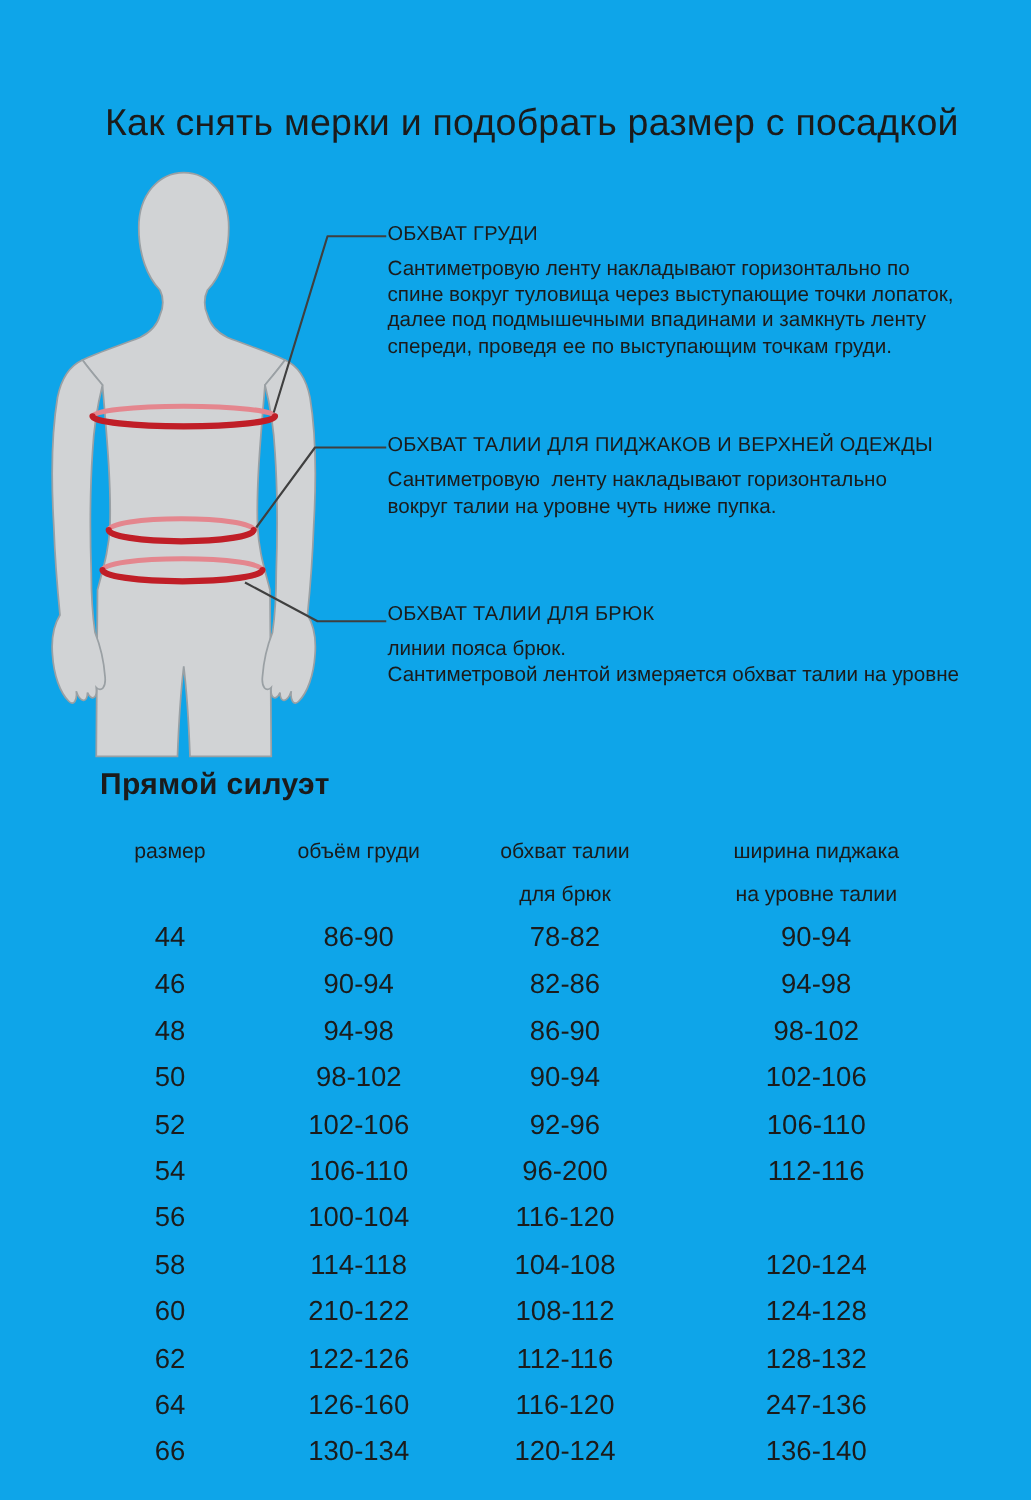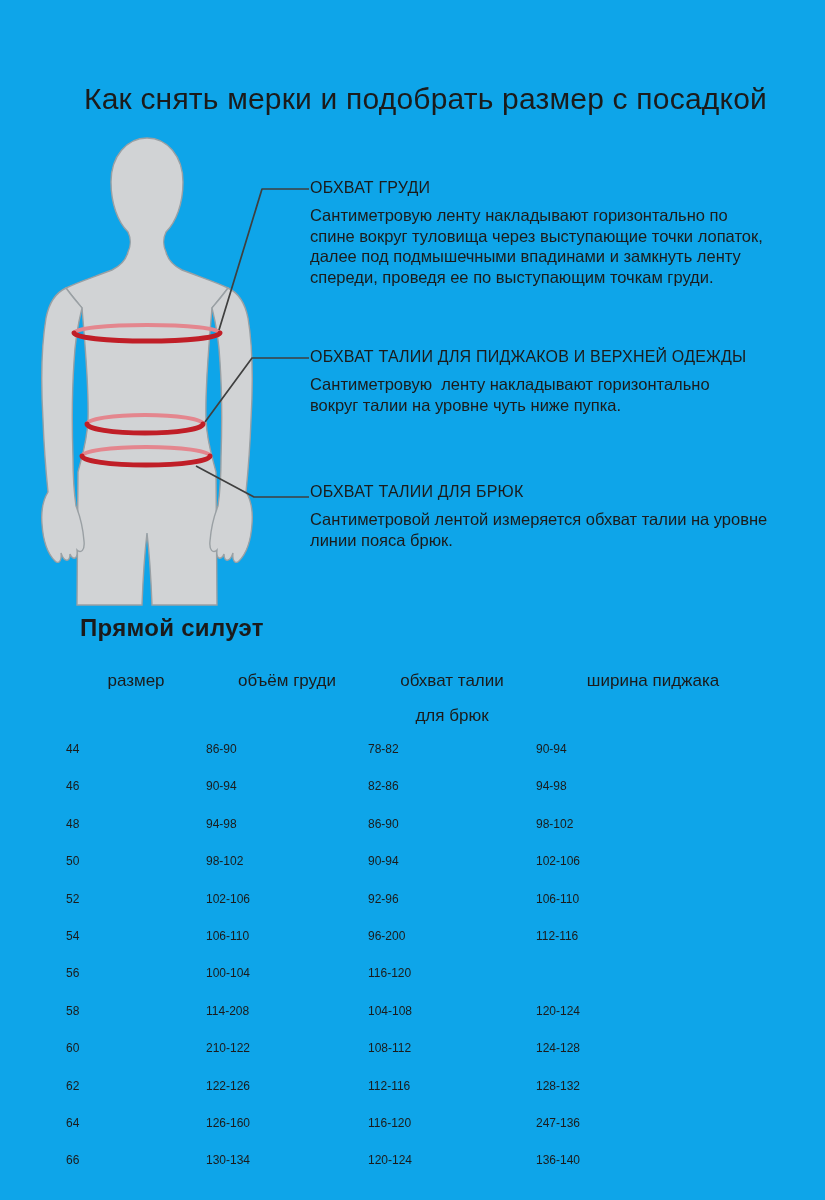--- a/index.html
+++ b/index.html
@@ -26,21 +26,21 @@
     position:absolute;left:80px;top:614px;width:666px;
     font-size:24px;font-weight:bold;letter-spacing:0.3px;
   }
   .thead{position:absolute;left:66px;top:671px;width:704px;display:grid;
          grid-template-columns:140px 162px 168px 234px;}
   .hcell{text-align:center;font-size:17px;}
   .hline1{height:20px;line-height:20px;}
   .hline2{height:20px;line-height:20px;margin-top:15px;}
   .tbody{position:absolute;left:66px;top:731px;width:704px;}
   .trow{display:grid;grid-template-columns:140px 162px 168px 234px;height:37.4px;}
-  .tcell{text-align:left;font-size:12px;line-height:37.4px;}
+  .tcell{text-align:center;font-size:22px;line-height:37.4px;}
 </style>
 </head>
 <body>
 
 <div class="page">
 
   <div class="main-title">Как снять мерки и подобрать размер с посадкой</div>
 
   <svg class="figure-svg" viewBox="0 0 825 500">
 
@@ -135,41 +135,42 @@
     <div class="section-heading">ОБХВАТ ТАЛИИ ДЛЯ ПИДЖАКОВ И ВЕРХНЕЙ ОДЕЖДЫ</div>
     <div class="section-body">
         <div class="bodyline">Сантиметровую  ленту накладывают горизонтально</div>
         <div class="bodyline">вокруг талии на уровне чуть ниже пупка.</div>
       </div>
   </div>
 
   <div class="section" style="top:482px;">
     <div class="section-heading">ОБХВАТ ТАЛИИ ДЛЯ БРЮК</div>
     <div class="section-body">
+        <div class="bodyline">линии пояса брюк.</div>
         <div class="bodyline">Сантиметровой лентой измеряется обхват талии на уровне</div>
-        <div class="bodyline">линии пояса брюк.</div>
       </div>
   </div>
 
   <div class="table-title">Прямой силуэт</div>
   <div class="thead">
       <div class="hcell">
         <div class="hline1">размер</div>
         <div class="hline2"></div>
       </div>
       <div class="hcell">
         <div class="hline1">объём груди</div>
         <div class="hline2"></div>
       </div>
       <div class="hcell">
         <div class="hline1">обхват талии</div>
         <div class="hline2">для брюк</div>
       </div>
       <div class="hcell">
         <div class="hline1">ширина пиджака</div>
+        <div class="hline2">на уровне талии</div>
       </div>
     </div>
   <div class="tbody">
       <div class="trow">
         <div class="tcell">44</div>
         <div class="tcell">86-90</div>
         <div class="tcell">78-82</div>
         <div class="tcell">90-94</div>
       </div>
       <div class="trow">
@@ -202,21 +203,21 @@
         <div class="tcell">96-200</div>
         <div class="tcell">112-116</div>
       </div>
       <div class="trow">
         <div class="tcell">56</div>
         <div class="tcell">100-104</div>
         <div class="tcell">116-120</div>
       </div>
       <div class="trow">
         <div class="tcell">58</div>
-        <div class="tcell">114-208</div>
+        <div class="tcell">114-118</div>
         <div class="tcell">104-108</div>
         <div class="tcell">120-124</div>
       </div>
       <div class="trow">
         <div class="tcell">60</div>
         <div class="tcell">210-122</div>
         <div class="tcell">108-112</div>
         <div class="tcell">124-128</div>
       </div>
       <div class="trow">

